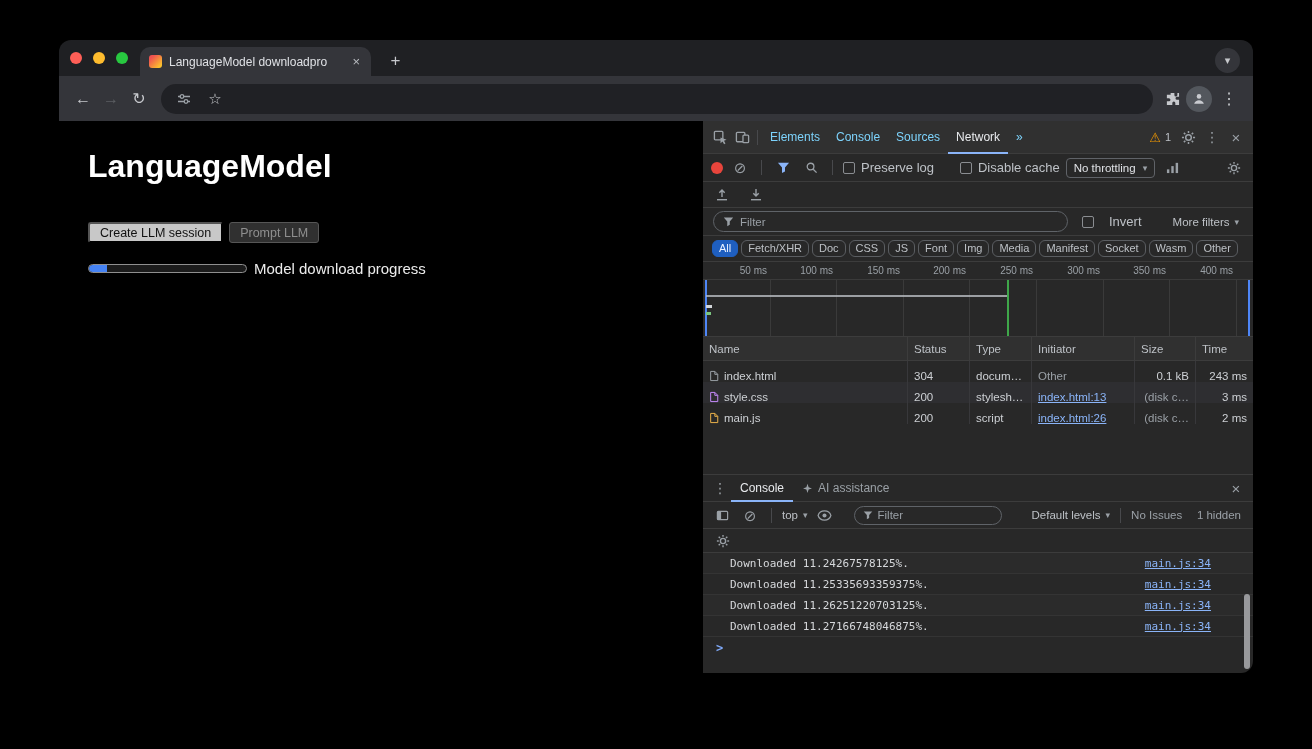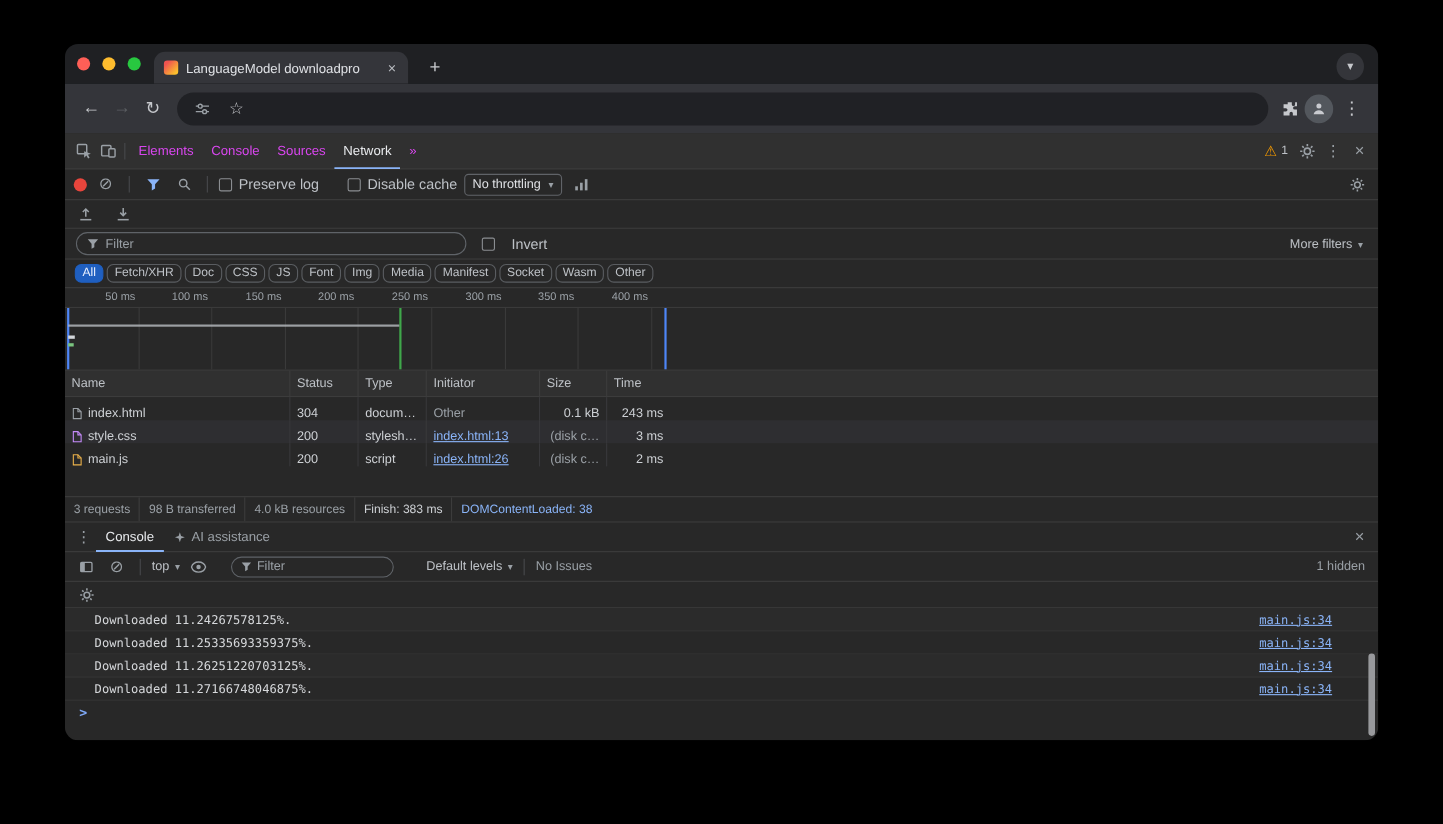--- a/index.html
+++ b/index.html
@@ -33,21 +33,21 @@
 .btn-disabled{background:#303030;color:#8f8f8f;border:1px solid #565656}
 .progress-row{position:absolute;left:29px;top:139px;display:flex;align-items:center;gap:7px}
 .pbar{width:159px;height:9px;border:1px solid #8f8f8f;border-radius:5px;background:#1b1b1b;position:relative;overflow:hidden}
 .pval{position:absolute;left:0;top:0;bottom:0;background:#4683f4;border-radius:4px 0 0 4px}
 .plabel{font-size:15px;color:#ececec}
 
 .devtools{flex:1;background:#282828;position:relative;display:flex;flex-direction:column;font-size:12px;color:#bdc1c6;overflow:hidden}
 .icon-btn{width:22px;height:22px;display:flex;align-items:center;justify-content:center;color:#9aa0a6;flex:0 0 auto}
 .vdiv{width:1px;height:15px;background:#48494c;margin:0 4px;flex:0 0 auto}
 .dt-tabbar{height:33px;background:#303030;border-bottom:1px solid #3c3c3c;display:flex;align-items:center;padding:0 6px;flex:0 0 auto}
-.dt-tab{padding:0 8px;height:33px;line-height:33px;color:#d946ef;font-size:12px;white-space:nowrap}
+.dt-tab{padding:0 8px;height:33px;line-height:33px;color:#7dd3fc;font-size:12px;white-space:nowrap}
 .dt-tab.active{color:#e8eaed;box-shadow:inset 0 -2px 0 #8ab4f8}
 .right-cluster{margin-left:auto;display:flex;align-items:center;gap:2px}
 .warn{color:#f29900;font-size:13px}
 .warn-count{font-size:11px;color:#bdc1c6;margin:0 4px 0 2px}
 .net-toolbar{height:28px;border-bottom:1px solid #3c3c3c;display:flex;align-items:center;padding:0 8px;gap:6px;flex:0 0 auto}
 .rec{width:12px;height:12px;border-radius:50%;background:#e8453c;flex:0 0 auto}
 .blk{font-size:15px;color:#9aa0a6;line-height:1}
 .cb{width:12px;height:12px;border:1px solid #8a8d91;border-radius:2px;flex:0 0 auto}
 .cb-label{font-size:13px;color:#bdc1c6;white-space:nowrap}
 .throttle{height:20px;border:1px solid #606368;border-radius:4px;display:flex;align-items:center;gap:7px;padding:0 7px;font-size:11.5px;color:#dfe1e5;white-space:nowrap}
@@ -150,20 +150,33 @@
       <svg width="14" height="14" viewBox="0 0 16 16">
           <circle cx="8" cy="5" r="2.6" fill="currentColor"></circle>
           <path d="M2.5 13.5c.6-2.8 3-4.2 5.5-4.2s4.9 1.4 5.5 4.2z" fill="currentColor"></path>
         </svg>
     </span>
     <span class="nav-btn">⋮</span>
   </div>
 
   <div class="content">
 
+    <div class="page">
+      <h1 class="page-title">LanguageModel</h1>
+      <div class="btn-row">
+        <button class="btn btn-primary">Create LLM session</button>
+        <button class="btn btn-disabled">Prompt LLM</button>
+      </div>
+      <div class="progress-row">
+        <span class="pbar">
+          <span class="pval" style="width: 11.27%;"></span>
+        </span>
+        <span class="plabel">Model download progress</span>
+      </div>
+    </div>
 
     <div class="devtools">
 
       <div class="dt-tabbar">
         <span class="icon-btn">
           <svg width="15" height="15" viewBox="0 0 16 16">
               <rect x="1.5" y="1.5" width="9" height="9" rx="1" fill="none" stroke="currentColor" stroke-width="1.4"></rect>
               <path d="M8 8l6.5 2.4-2.8 1 1.6 2.9-1.5.8-1.6-2.9-2.2 2z" fill="currentColor"></path>
             </svg>
         </span>
@@ -379,27 +392,20 @@
           <span class="td">
               <span class="lnk">index.html:26</span>
             </span>
           <span class="td r dim">(disk c…</span>
           <span class="td r">2 ms</span>
         </div>
       </div>
 
       <div class="net-fill"></div>
 
-      <div class="sum-bar">
-        <span class="sum-item">3 requests</span>
-        <span class="sum-item">98 B transferred</span>
-        <span class="sum-item">4.0 kB resources</span>
-        <span class="sum-item s-bright">Finish: 383 ms</span>
-        <span class="sum-item s-blue">DOMContentLoaded: 38</span>
-      </div>
 
       <div class="drawer-head">
         <span class="icon-btn" style="font-size:14px">⋮</span>
         <span class="drawer-tab active">Console</span>
         <span class="drawer-tab">
           <svg width="11" height="11" viewBox="0 0 14 14">
               <path d="M7 1l1.4 4.3L12.7 7 8.4 8.4 7 12.7 5.6 8.4 1.3 7l4.3-1.7z" fill="currentColor"></path>
             </svg>
           <span>AI assistance</span>
         </span>

